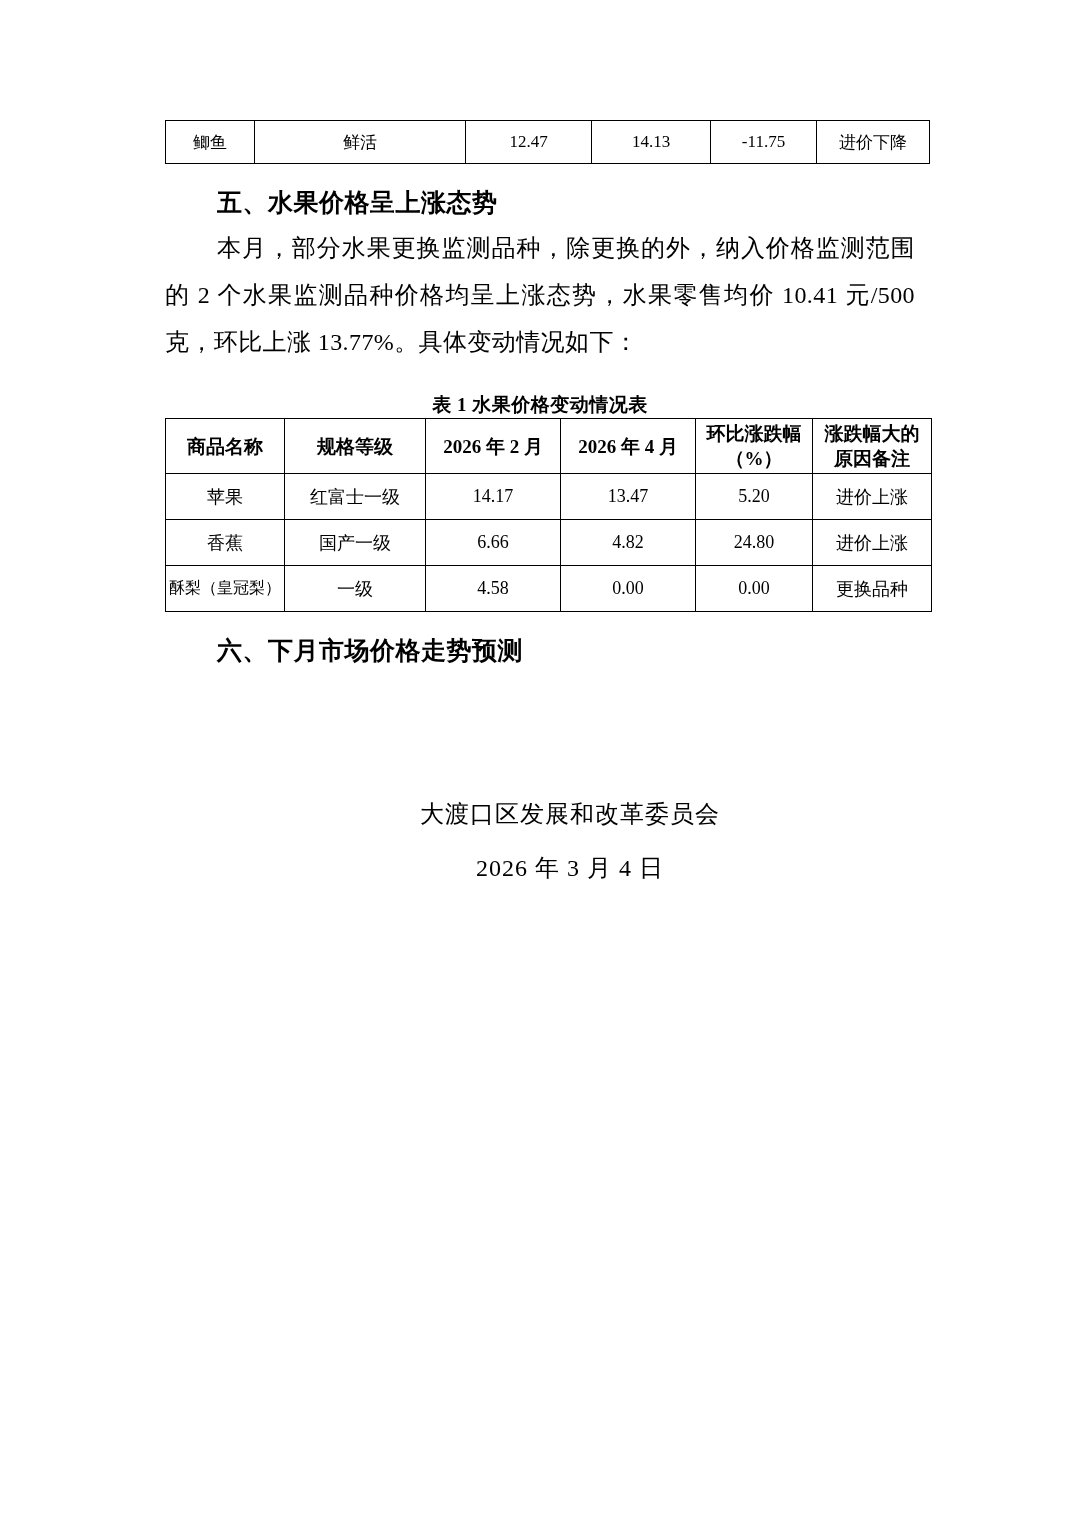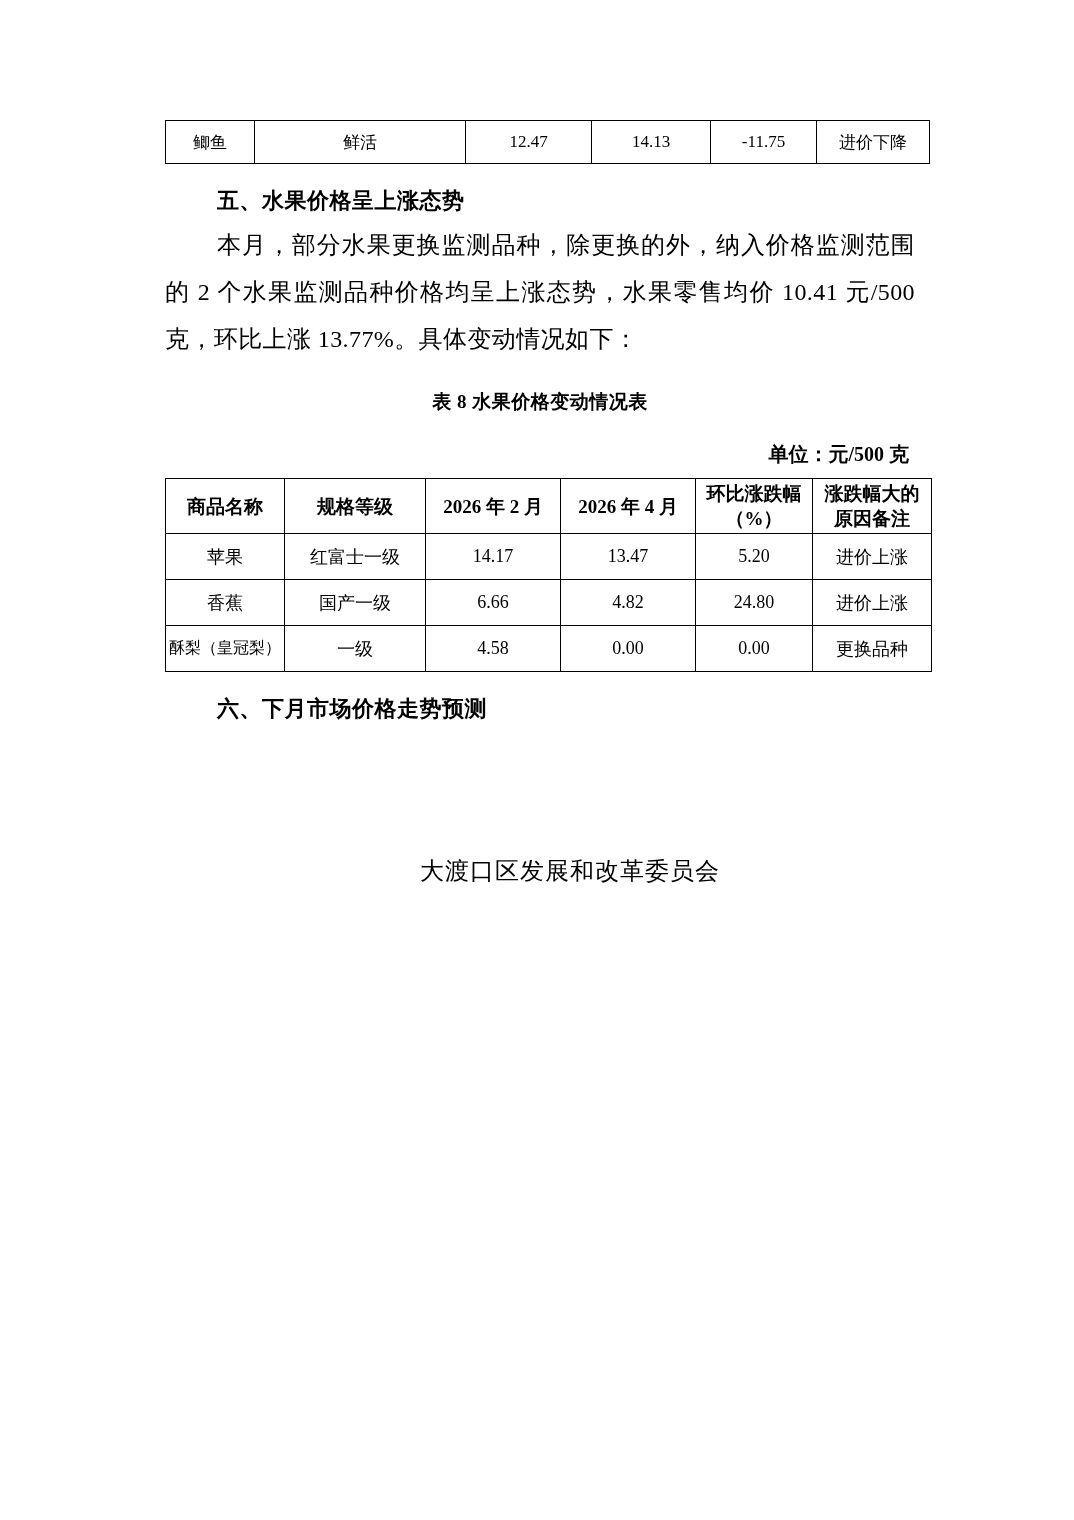--- a/index.html
+++ b/index.html
@@ -50,21 +50,21 @@
   }
   .table-top .c0 { width: 88px; }
   .table-top .c1 { width: 210px; }
   .table-top .c2 { width: 125px; }
   .table-top .c3 { width: 118px; }
   .table-top .c4 { width: 105px; }
   .table-top .c5 { width: 112px; }
 
   
   h2.section {
-    font-size: 22px;
+    font-size: 25px;
     font-weight: bold;
     margin: 22px 0 6px 0;
     padding-left: 52px;
     letter-spacing: 0.5px;
   }
   p.para {
     font-size: 24px;
     line-height: 47px;
     margin: 0;
     text-indent: 52px;
@@ -130,22 +130,21 @@
         <td class="c3">14.13</td>
         <td class="c4">-11.75</td>
         <td class="c5">进价下降</td>
       </tr>
     </tbody>
       </table>
 
     <h2 class="section">五、水果价格呈上涨态势</h2>
     <p class="para">本月，部分水果更换监测品种，除更换的外，纳入价格监测范围的 2 个水果监测品种价格均呈上涨态势，水果零售均价 10.41 元/500 克，环比上涨 13.77%。具体变动情况如下：</p>
 
-    <div class="tbl-caption">表 8 水果价格变动情况表</div>
-    <div class="unit-line">单位：元/500 克</div>
+    <div class="tbl-caption">表 1 水果价格变动情况表</div>
 
     <table class="pricetable table-fruit">
       <tbody>
           <tr class="hdr">
         <td class="c0">商品名称</td>
         <td class="c1">规格等级</td>
         <td class="c2">2026 年 2 月</td>
         <td class="c3">2026 年 4 月</td>
         <td class="c4">
           <div>环比涨跌幅</div>
@@ -180,16 +179,17 @@
         <td class="c4">0.00</td>
         <td class="c5">更换品种</td>
       </tr>
     </tbody>
       </table>
 
     <h2 class="section">六、下月市场价格走势预测</h2>
 
     <div class="sign">
       <div>大渡口区发展和改革委员会</div>
+      <div>2026 年 3 月 4 日</div>
     </div>
 
   </div>
 </div>
 
 </body></html>

